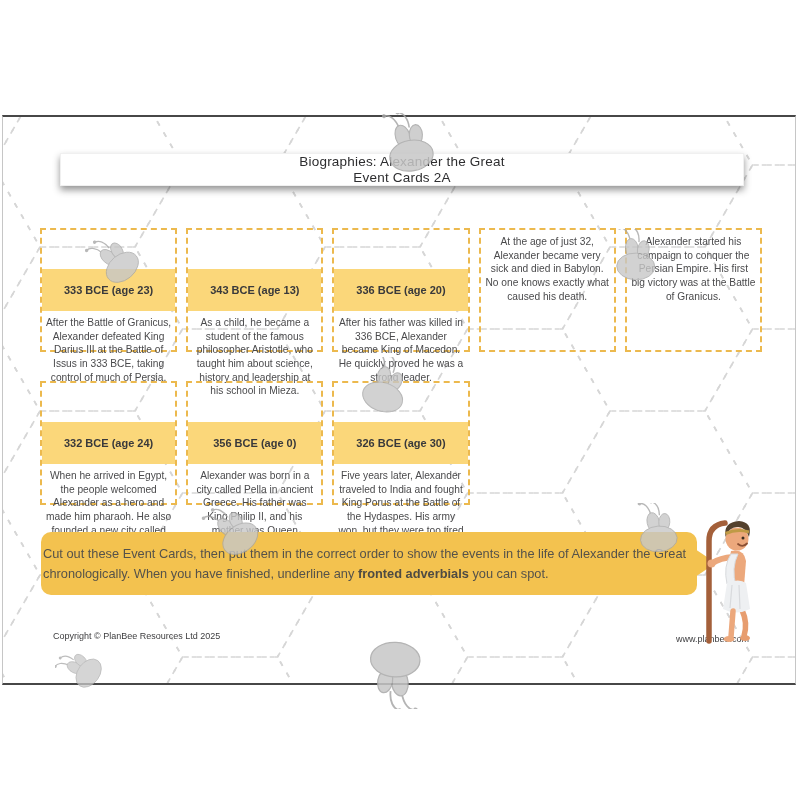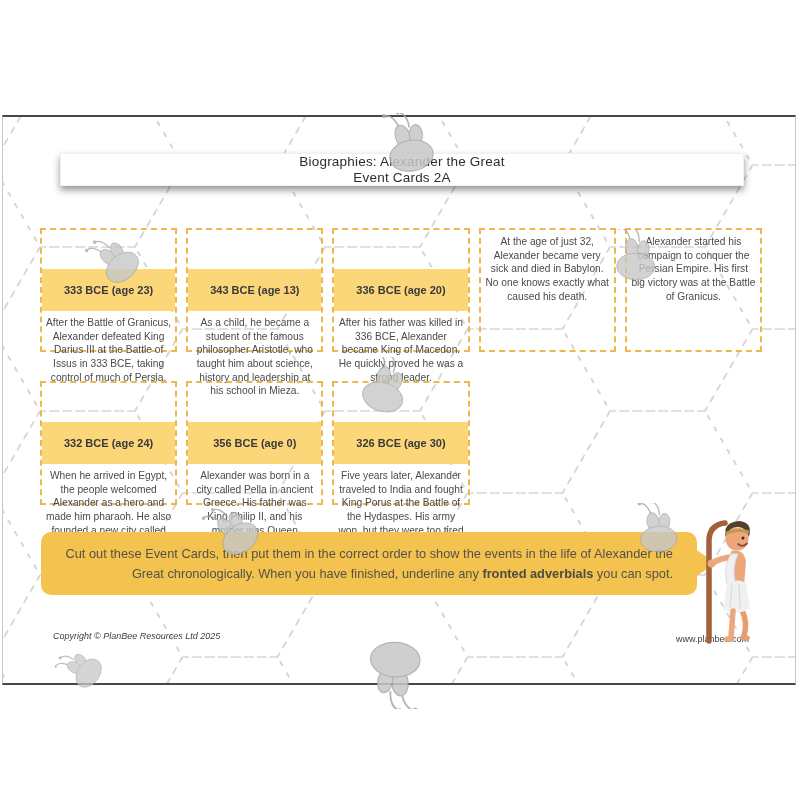--- a/index.html
+++ b/index.html
@@ -35,30 +35,30 @@
   }
   .card-body{
     font-size:10.2px;line-height:1.34;text-align:center;padding:5px 4px;color:#4a4a4c;
   }
   .instruction{
     position:absolute;left:38px;top:415px;width:656px;height:63px;
     background:#f3c24f;border-radius:10px;z-index:4;
     display:flex;align-items:center;justify-content:center;
   }
   .instruction p{
-    margin:0;padding:0 24px;text-align:right;font-size:12.8px;line-height:1.55;color:#55524a;
+    margin:0;padding:0 2px;text-align:left;font-size:12.8px;line-height:1.55;color:#55524a;
   }
   .instruction strong{color:#4e4b43;}
   .pointer{
     position:absolute;right:-19px;top:17px;width:0;height:0;
     border-top:14px solid transparent;border-bottom:14px solid transparent;
     border-left:21px solid #f3c24f;
   }
   .character{position:absolute;left:684px;top:396px;width:92px;height:134px;z-index:6;}
-  .copyright{position:absolute;left:50px;top:514px;font-size:9px;color:#3d3d3f;z-index:4;font-style:italic;}
+  .copyright{position:absolute;left:50px;top:514px;font-size:9px;color:#3d3d3f;z-index:4;}
   .website{position:absolute;right:46px;top:517px;font-size:9px;color:#3d3d3f;z-index:4;}
   .bee{position:absolute;z-index:9;pointer-events:none;}
   .hidden-defs{position:absolute;width:0;height:0;overflow:hidden;}
 </style>
 </head>
 <body>
 
 <svg class="hidden-defs" aria-hidden="true">
   <defs>
     <g id="bee-shape">

